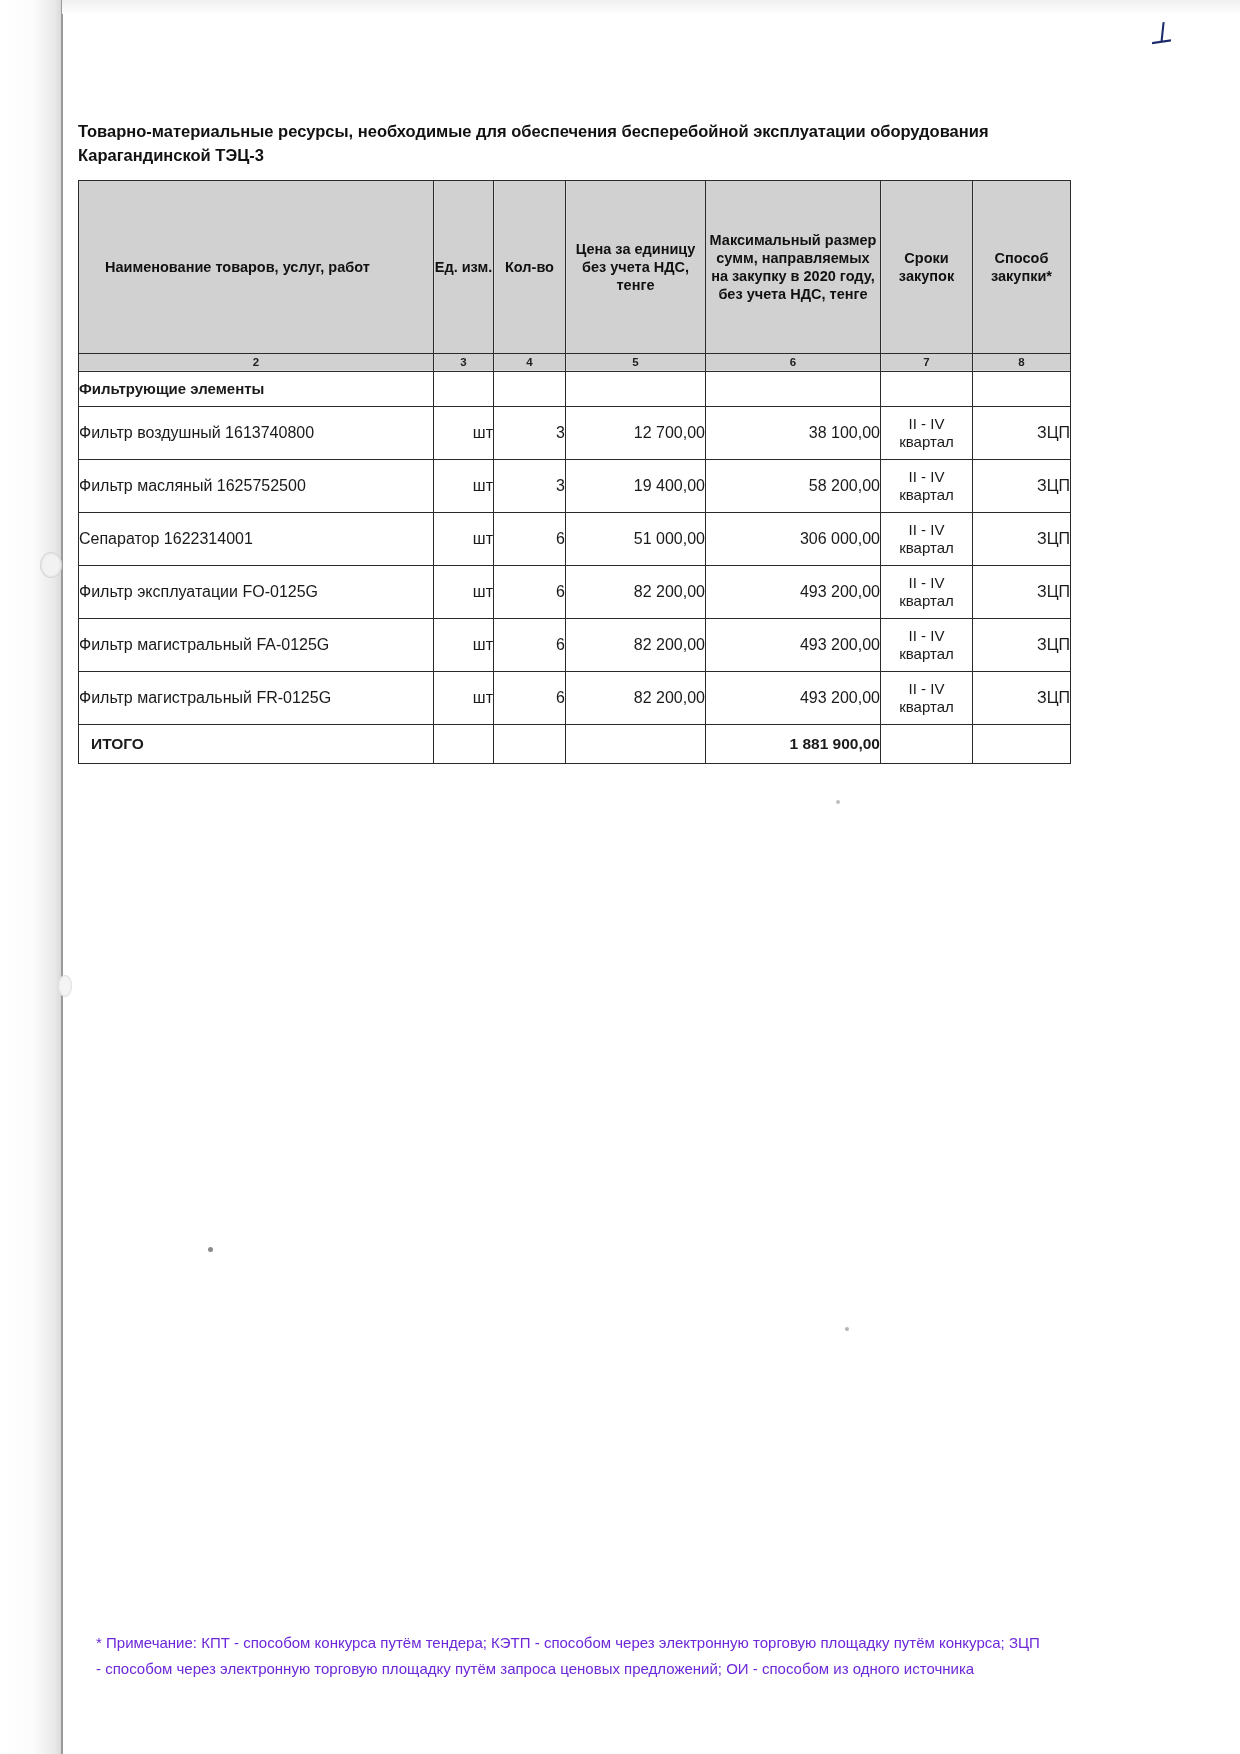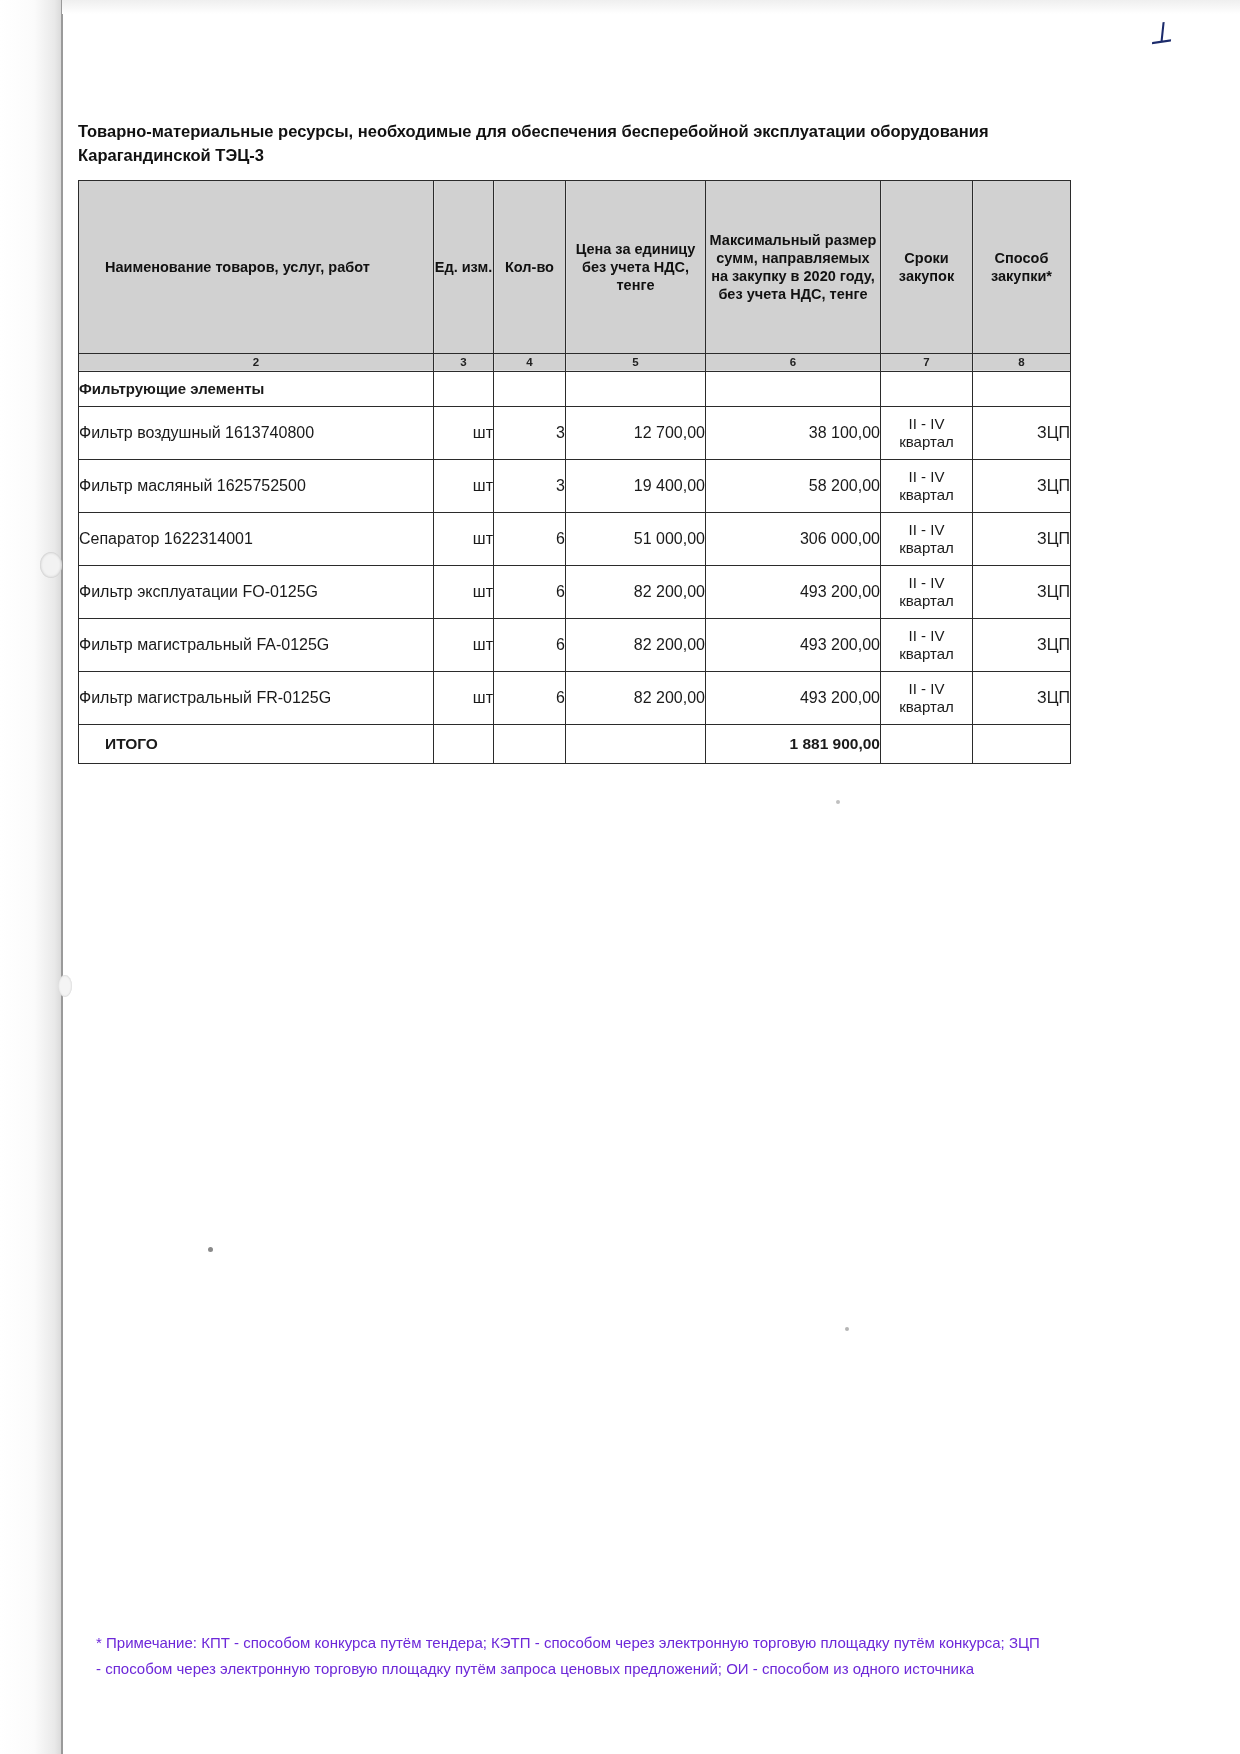--- a/index.html
+++ b/index.html
@@ -145,21 +145,21 @@
   tr.section td {
     font-weight: bold;
     height: 34px;
     font-size: 15px;
   }
   tr.total td {
     font-weight: bold;
     height: 38px;
     font-size: 15.5px;
   }
-  tr.total td.total-label { padding-left: 26px; }
+  tr.total td.total-label { padding-left: 12px; }
 
   .footnote {
     position: absolute;
     left: 96px;
     top: 1630px;
     width: 950px;
     font-size: 15px;
     line-height: 1.75;
     color: #6d28d9;
   }

